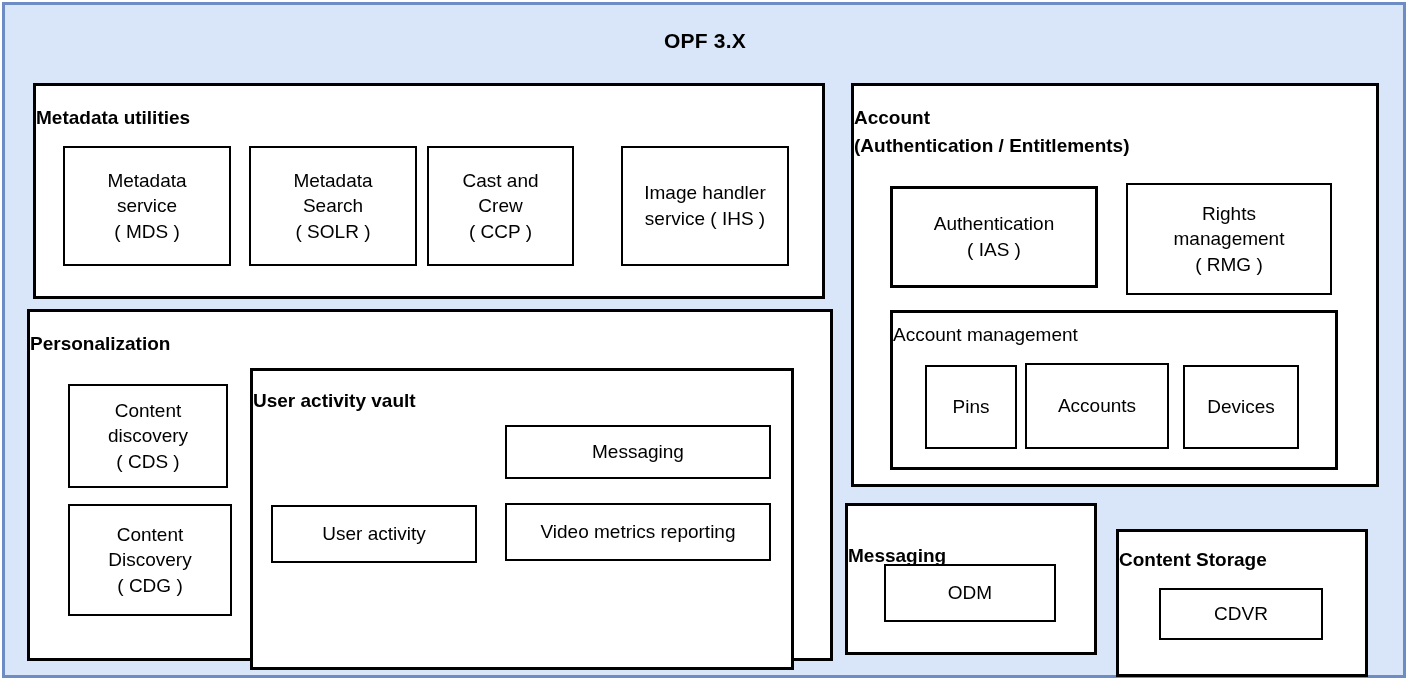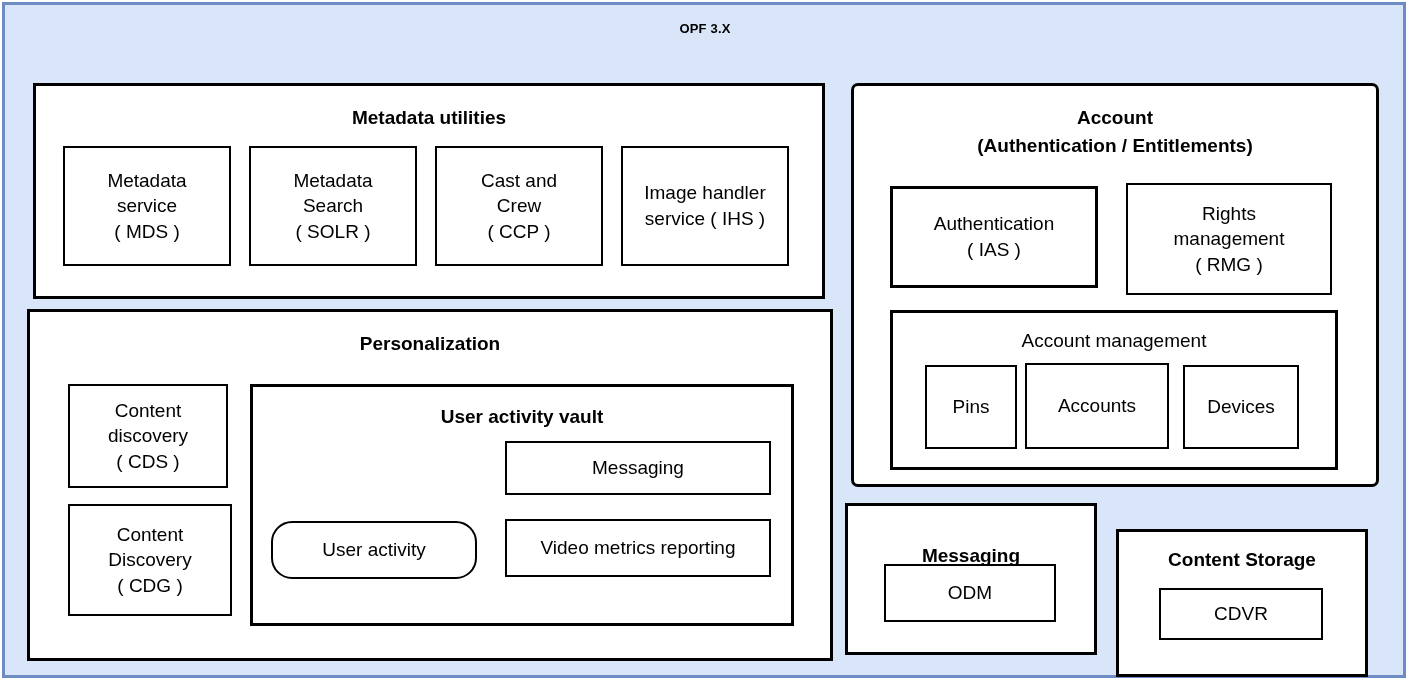--- a/index.html
+++ b/index.html
@@ -27,39 +27,39 @@
     left: 2px;
     top: 2px;
     width: 1404px;
     height: 676px;
     background: #d9e5f8;
     border: 3px solid #6e8cc4;
   }
   #opf-title {
     position: absolute;
     left: 0;
-    top: 16px;
+    top: 24px;
     width: 1400px;
     text-align: center;
-    font-size: 13px;
+    font-size: 21px;
     font-weight: bold;
     letter-spacing: 0.2px;
   }
   
   .box {
     position: absolute;
     box-sizing: border-box;
     background: #ffffff;
     border: 3px solid #000000;
   }
   .box-title {
     position: absolute;
     left: 0;
     width: 100%;
-    text-align: center;
+    text-align: left;
     font-weight: bold;
     font-size: 19px;
     line-height: 1.45;
   }
   .box-title.plain {
     font-weight: normal;
     font-size: 19px;
   }
   .leaf {
     position: absolute;
@@ -95,72 +95,72 @@
       <div class="box-title" style="top:18px;">Metadata utilities</div>
 
       <div class="leaf" style="left:27px; top:60px; width:168px; height:120px;">
         <span>Metadata<br>service<br>( MDS )</span>
       </div>
 
       <div class="leaf" style="left:213px; top:60px; width:168px; height:120px;">
         <span>Metadata<br>Search<br>( SOLR )</span>
       </div>
 
-      <div class="leaf" style="left:399px; top:60px; width:168px; height:120px;">
+      <div class="leaf" style="left:391px; top:60px; width:147px; height:120px;">
         <span>Cast and<br>Crew<br>( CCP )</span>
       </div>
 
       <div class="leaf" style="left:585px; top:60px; width:168px; height:120px;">
         <span>Image handler<br>service ( IHS )</span>
       </div>
     </div>
 
     <div class="box" style="left:22px; top:304px; width:806px; height:352px;">
       <div class="box-title" style="top:18px;">Personalization</div>
 
       <div class="leaf" style="left:38px; top:72px; width:160px; height:104px;">
         <span>Content<br>discovery<br>( CDS )</span>
       </div>
 
       <div class="leaf" style="left:38px; top:192px; width:164px; height:112px;">
         <span>Content<br>Discovery<br>( CDG )</span>
       </div>
 
-      <div class="box" style="left:220px; top:72px; width:544px; height:242px;text-decoration:underline;">
+      <div class="box" style="left:220px; top:56px; width:544px; height:302px;text-decoration:underline;">
         <div class="box-title" style="top:16px;">User activity vault</div>
 
 
         <div class="leaf" style="left:252px; top:54px; width:266px; height:54px;">
           <span>Messaging</span>
         </div>
 
-        <div class="leaf" style="left:18px; top:134px; width:206px; height:58px;border-radius:21px;">
+        <div class="leaf" style="left:18px; top:134px; width:206px; height:58px;">
           <span>User activity</span>
         </div>
 
         <div class="leaf" style="left:252px; top:132px; width:266px; height:58px;">
           <span>Video metrics reporting</span>
         </div>
       </div>
     </div>
 
-    <div class="box" style="left:846px; top:78px; width:528px; height:404px;border-radius:7px;">
+    <div class="box" style="left:846px; top:78px; width:528px; height:404px;">
       <div class="box-title" style="top:18px;">Account</div>
       <div class="box-title" style="top:46px;">(Authentication / Entitlements)</div>
 
       <div class="leaf thick" style="left:36px; top:100px; width:208px; height:102px;">
         <span>Authentication<br>( IAS )</span>
       </div>
 
       <div class="leaf" style="left:272px; top:97px; width:206px; height:112px;">
         <span>Rights<br>management<br>( RMG )</span>
       </div>
 
       <div class="box" style="left:36px; top:224px; width:448px; height:160px;">
-        <div class="box-title plain" style="top:14px;">Account management</div>
+        <div class="box-title plain" style="top:8px;">Account management</div>
 
         <div class="leaf" style="left:32px; top:52px; width:92px; height:84px;">
           <span>Pins</span>
         </div>
 
         <div class="leaf" style="left:132px; top:50px; width:144px; height:86px;">
           <span>Accounts</span>
         </div>
 
         <div class="leaf" style="left:290px; top:52px; width:116px; height:84px;">

